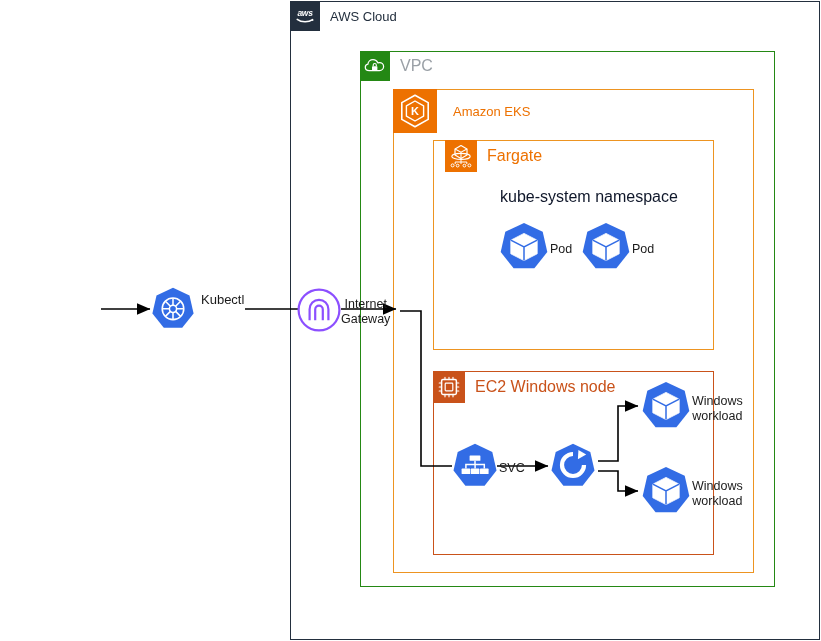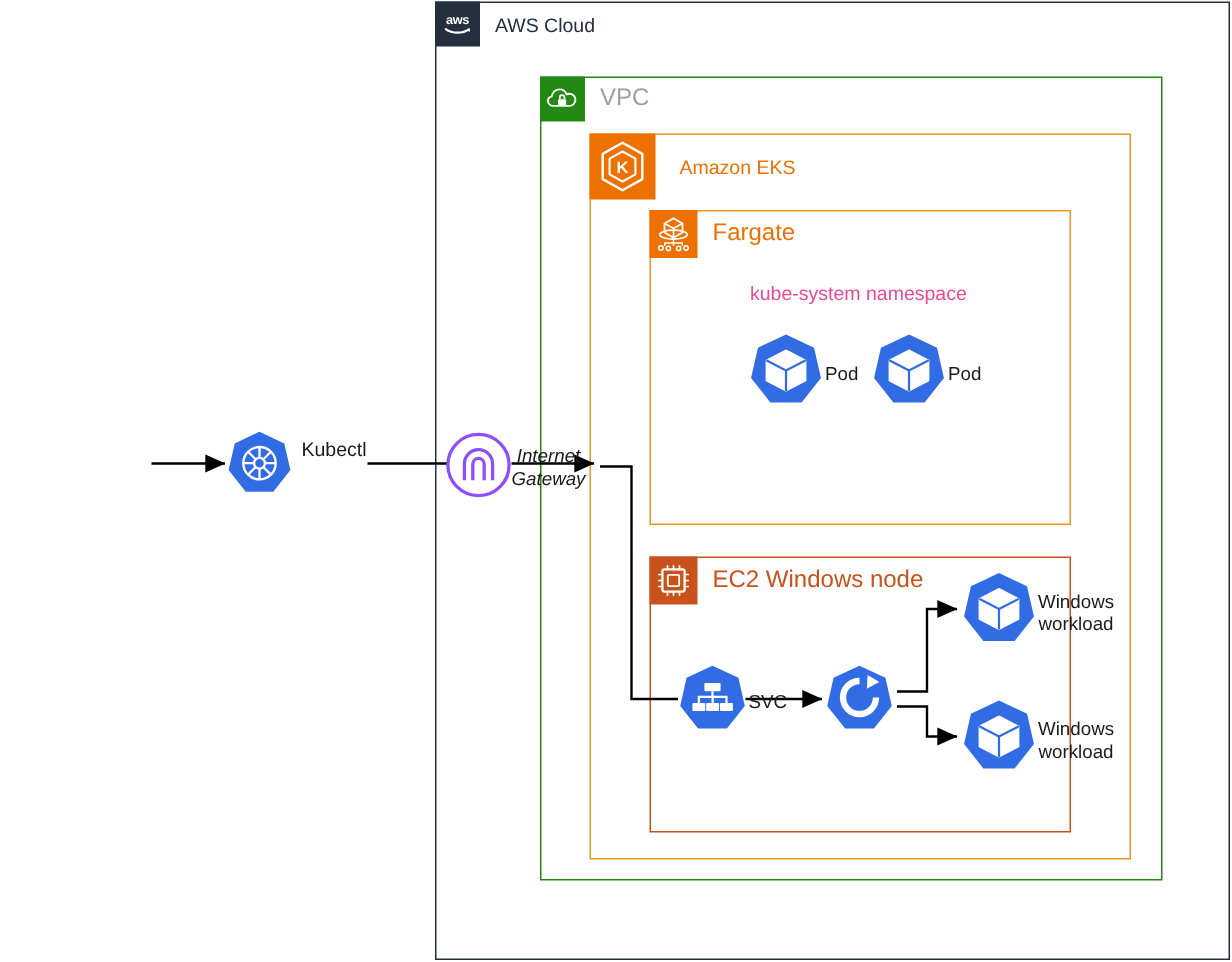--- a/index.html
+++ b/index.html
@@ -39,21 +39,21 @@
   }
   .group-icon {
     width: 30px;
     height: 30px;
     flex: 0 0 30px;
     display: flex;
     align-items: center;
     justify-content: center;
     box-sizing: border-box;
   }
-  .gi-aws     { background: #232F3E; }
+  .gi-aws     { background: #232F3E; font-style: italic; }
   .gi-vpc     { background: #248814; }
   .gi-eks     { background: #ED7100; }
   .gi-fargate { background: #ED7100; }
   .gi-ec2     { background: #C9521A; }
 
   .group-label {
     margin-left: 10px;
     font-size: 16px;
     line-height: 1;
     white-space: nowrap;
@@ -74,22 +74,22 @@
   .node-label {
     margin-top: 5px;
     font-size: 12.5px;
     color: #1A1A1A;
     text-align: center;
     line-height: 1.15;
     white-space: pre-line;
   }
   .plain-text {
     position: absolute;
-    font-size: 13px;
-    color: #ec4899;
+    font-size: 16px;
+    color: #0f172a;
     white-space: nowrap;
   }
   .inline-label {
     position: absolute;
     font-size: 13px;
     color: #1A1A1A;
     white-space: nowrap;
   }
   svg { display: block; overflow: visible; }
   #wires { position: absolute; left: 0; top: 0; }
@@ -138,21 +138,21 @@
     <div class="group-icon gi-eks" style="width:44px;height:44px;flex:0 0 44px;">
       <svg width="34" height="36" viewBox="0 0 34 36" aria-hidden="true">
         <path d="M17 2.2 L30.2 9.6 L30.2 26.4 L17 33.8 L3.8 26.4 L3.8 9.6 Z" fill="none" stroke="#FFFFFF" stroke-width="1.6" stroke-linejoin="round"></path>
         <path d="M17 8.0 L25.6 12.8 L25.6 23.2 L17 28.0 L8.4 23.2 L8.4 12.8 Z" fill="none" stroke="#FFFFFF" stroke-width="1.4" stroke-linejoin="round"></path>
         <text x="17" y="22.4" text-anchor="middle" fill="#FFFFFF" font-family="Liberation Sans, sans-serif" font-size="11" font-weight="bold">K</text>
       </svg>
     </div>
     <span class="group-label gl-eks" style="margin-left:16px; font-size:13px;">Amazon EKS</span>
   </div>
 
-  <div class="group-head" style="left:433px; top:140px; height:32px;">
+  <div class="group-head" style="left:433px; top:140px; height:32px;padding-left:12px;">
     <div class="group-icon gi-fargate" style="width:32px;height:32px;flex:0 0 32px;">
       <svg width="26" height="26" viewBox="0 0 26 26" aria-hidden="true">
         <path d="M13 2.6 L19.0 6.0 L19.0 12.0 L13 15.4 L7.0 12.0 L7.0 6.0 Z" fill="none" stroke="#FFFFFF" stroke-width="1.2" stroke-linejoin="round"></path>
         <path d="M7.0 6.0 L13 9.2 L19.0 6.0" fill="none" stroke="#FFFFFF" stroke-width="1.1"></path>
         <path d="M13 9.2 L13 15.4" stroke="#FFFFFF" stroke-width="1.1"></path>
         <ellipse cx="13" cy="13.4" rx="9.2" ry="3.0" fill="none" stroke="#FFFFFF" stroke-width="1.1"></ellipse>
         <path d="M13 16.4 L13 19.0 M13 19.0 L7.2 19.0 L7.2 21.0
                  M13 19.0 L18.8 19.0 L18.8 21.0 M13 19.0 L13 21.0" fill="none" stroke="#FFFFFF" stroke-width="1.0"></path>
         <circle cx="4.6" cy="22.4" r="1.5" fill="none" stroke="#FFFFFF" stroke-width="1.0"></circle>
         <circle cx="9.6" cy="22.6" r="1.4" fill="none" stroke="#FFFFFF" stroke-width="1.0"></circle>
@@ -216,21 +216,21 @@
     </svg>
   </div>
   <span class="inline-label" style="left:201px; top:292px;">Kubectl</span>
 
   <div class="node" style="left:297px; top:288px; width:48px;">
     <svg width="44" height="44" viewBox="0 0 44 44">
       <circle cx="22" cy="22" r="20.4" fill="#FFFFFF" stroke="#8C4FFF" stroke-width="2.2"></circle>
       <path d="M12.6 32.2 L12.6 21.2 A9.4 9.4 0 0 1 31.4 21.2 L31.4 32.2" fill="none" stroke="#8C4FFF" stroke-width="2.2"></path>
       <path d="M18.2 32.2 L18.2 21.4 A3.8 3.8 0 0 1 25.8 21.4 L25.8 32.2" fill="none" stroke="#8C4FFF" stroke-width="2.2"></path>
     </svg>
-    <span class="node-label" style="margin-top:3px;font-style:italic;">Internet
+    <span class="node-label" style="margin-top:3px;">Internet
 Gateway</span>
   </div>
 
   <span class="plain-text" style="left:500px; top:188px;">kube-system namespace</span>
 
   <div class="node" style="left:498px; top:221px; width:52px;">
     <svg width="52" height="52" viewBox="0 0 52 52">
       <path d="M26 2.0 L44.7 10.8 L49.3 31.0 L36.4 47.3 L15.6 47.3 L2.7 31.0 L7.3 10.8 Z" fill="#326CE5"></path>
       <path d="M26 12.4 L39.2 19.2 L39.2 32.8 L26 39.6 L12.8 32.8 L12.8 19.2 Z" fill="#FFFFFF" stroke="#FFFFFF" stroke-width="0.8" stroke-linejoin="round"></path>
       <path d="M12.8 19.2 L26 26.0 L39.2 19.2 M26 26.0 L26 39.6" fill="none" stroke="#326CE5" stroke-width="1.5"></path>

